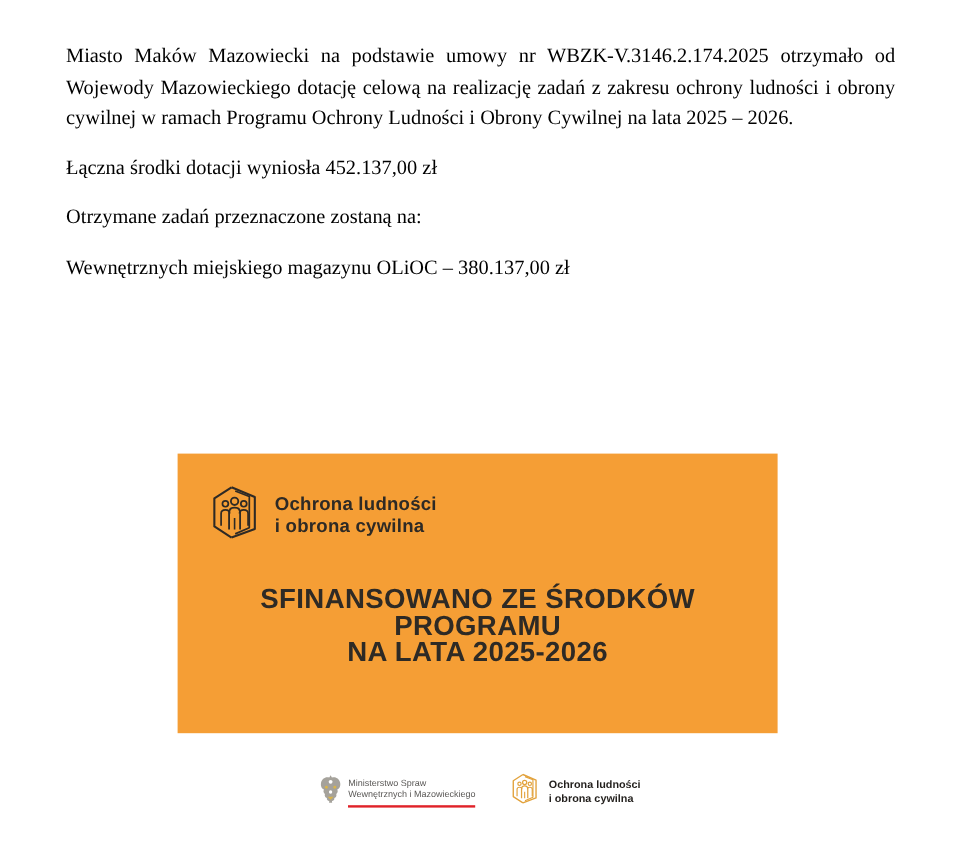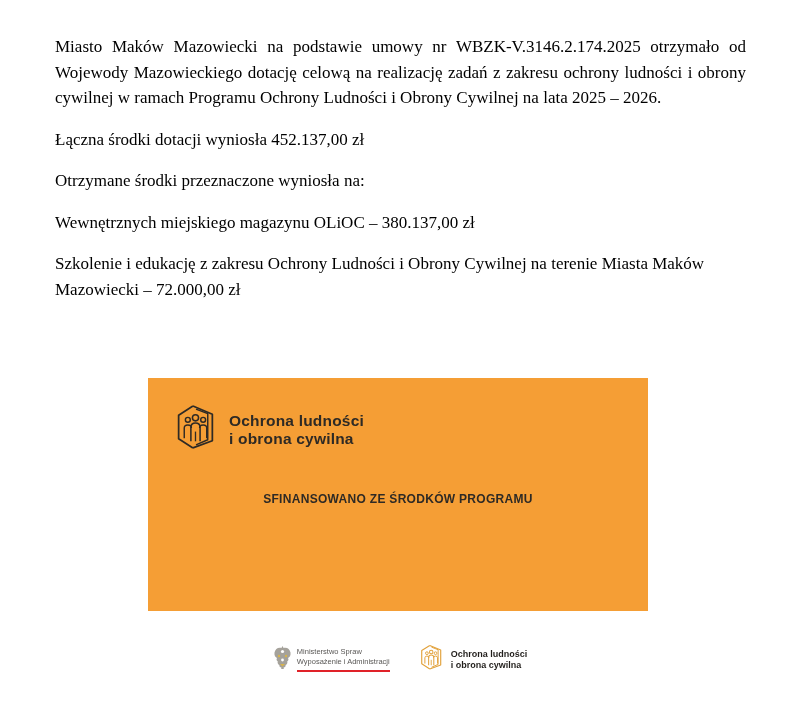--- a/index.html
+++ b/index.html
@@ -47,21 +47,21 @@
     line-height: 18px;
     letter-spacing: 0.2px;
   }
   .banner-message {
     position: absolute;
     left: 0;
     top: 110px;
     width: 100%;
     text-align: center;
     font-weight: bold;
-    font-size: 12px;
+    font-size: 23px;
     line-height: 22px;
     letter-spacing: 0.3px;
   }
   
   .footer {
     position: absolute;
     left: 0;
     top: 644px;
     width: 800px;
     display: flex;
@@ -100,23 +100,22 @@
   .logo-line { display: block; }
 </style>
 </head>
 <body>
 
 <div class="page">
 
   <div class="body-text">
     <p class="para-justified">Miasto Maków Mazowiecki  na podstawie umowy nr WBZK-V.3146.2.174.2025 otrzymało od Wojewody Mazowieckiego dotację celową na realizację zadań z zakresu ochrony ludności i obrony cywilnej w ramach Programu Ochrony Ludności i Obrony Cywilnej na lata 2025 – 2026.</p>
     <p>Łączna środki dotacji wyniosła 452.137,00 zł</p>
-    <p>Otrzymane środki przeznaczone wyniosła na:</p>
+    <p>Otrzymane zadań przeznaczone zostaną na:</p>
     <p>Wewnętrznych miejskiego magazynu OLiOC – 380.137,00 zł</p>
-    <p>Szkolenie i edukację z zakresu Ochrony  Ludności i Obrony Cywilnej na terenie Miasta Maków Mazowiecki – 72.000,00 zł</p>
   </div>
 
   <div class="banner" id="banner" style="background: rgb(245, 158, 53); color: rgb(46, 42, 37);">
     <div class="banner-logo">
       <span>
         <svg width="42" height="47" viewBox="0 0 40 46" fill="none">
           <path d="M17 2 L3 11 L3 34 L17 43" stroke="#2E2A25" stroke-width="1.7" fill="none" stroke-linejoin="round"></path>
           <path d="M17 2 L36 10 L36 36 L17 43" stroke="#2E2A25" stroke-width="1.7" fill="none" stroke-linejoin="round"></path>
           <path d="M20 5 L31.5 9.5 L31.5 35 L20 40" stroke="#2E2A25" stroke-width="1.4" fill="none" stroke-linejoin="round"></path>
           <circle cx="19.5" cy="13.5" r="3" stroke="#2E2A25" stroke-width="1.5" fill="none"></circle>
@@ -128,40 +127,41 @@
           <path d="M19.5 27 V36.5" stroke="#2E2A25" stroke-width="1.3" fill="none"></path>
         </svg>
       </span>
       <span class="banner-logo-text">
         <span class="logo-line">Ochrona ludności</span>
         <span class="logo-line">i obrona cywilna</span>
       </span>
     </div>
     <div class="banner-message">
       <span class="logo-line">SFINANSOWANO ZE ŚRODKÓW PROGRAMU</span>
+      <span class="logo-line">NA LATA 2025-2026</span>
     </div>
   </div>
 
   <div class="footer">
 
     <div class="ministry-logo">
       <span>
         <svg width="19" height="25" viewBox="0 0 19 25">
           <path d="M9.5 1 L10.6 3 C13.5 1.8 17 4 17.5 7.5 C18 10.5 16.5 12.5 15 13 C15.8 14.2 15.5 15.8 14.2 16.6 C14.8 18 14 19.6 12.6 20 C12.9 21.3 12 22.5 10.6 22.6 L10.8 24 H8.2 L8.4 22.6 C7 22.5 6.1 21.3 6.4 20 C5 19.6 4.2 18 4.8 16.6 C3.5 15.8 3.2 14.2 4 13 C2.5 12.5 1 10.5 1.5 7.5 C2 4 5.5 1.8 8.4 3 Z" fill="#a5a29b"></path>
           <circle cx="9.5" cy="6.5" r="1.6" fill="#ffffff"></circle>
           <circle cx="6" cy="11" r="1.2" fill="#d9b44a"></circle>
           <circle cx="13" cy="11" r="1.2" fill="#d9b44a"></circle>
           <circle cx="9.5" cy="15" r="1.4" fill="#ffffff"></circle>
           <path d="M7 19 L12 19 L9.5 21.5 Z" fill="#d9b44a"></path>
         </svg>
       </span>
       <span class="ministry-textblock">
         <span class="ministry-text">
           <span class="logo-line">Ministerstwo Spraw</span>
-          <span class="logo-line">Wyposażenie i Administracji</span>
+          <span class="logo-line">Wewnętrznych i Mazowieckiego</span>
         </span>
         <span class="ministry-underline" id="ministry-underline" style="display: block; background: rgb(224, 34, 41);"></span>
       </span>
     </div>
 
     <div class="ocl-footer-logo">
       <span>
         <svg width="23" height="27" viewBox="0 0 40 46" fill="none">
           <path d="M17 2 L3 11 L3 34 L17 43" stroke="#E2A23C" stroke-width="2" fill="none" stroke-linejoin="round"></path>
           <path d="M17 2 L36 10 L36 36 L17 43" stroke="#E2A23C" stroke-width="2" fill="none" stroke-linejoin="round"></path>

